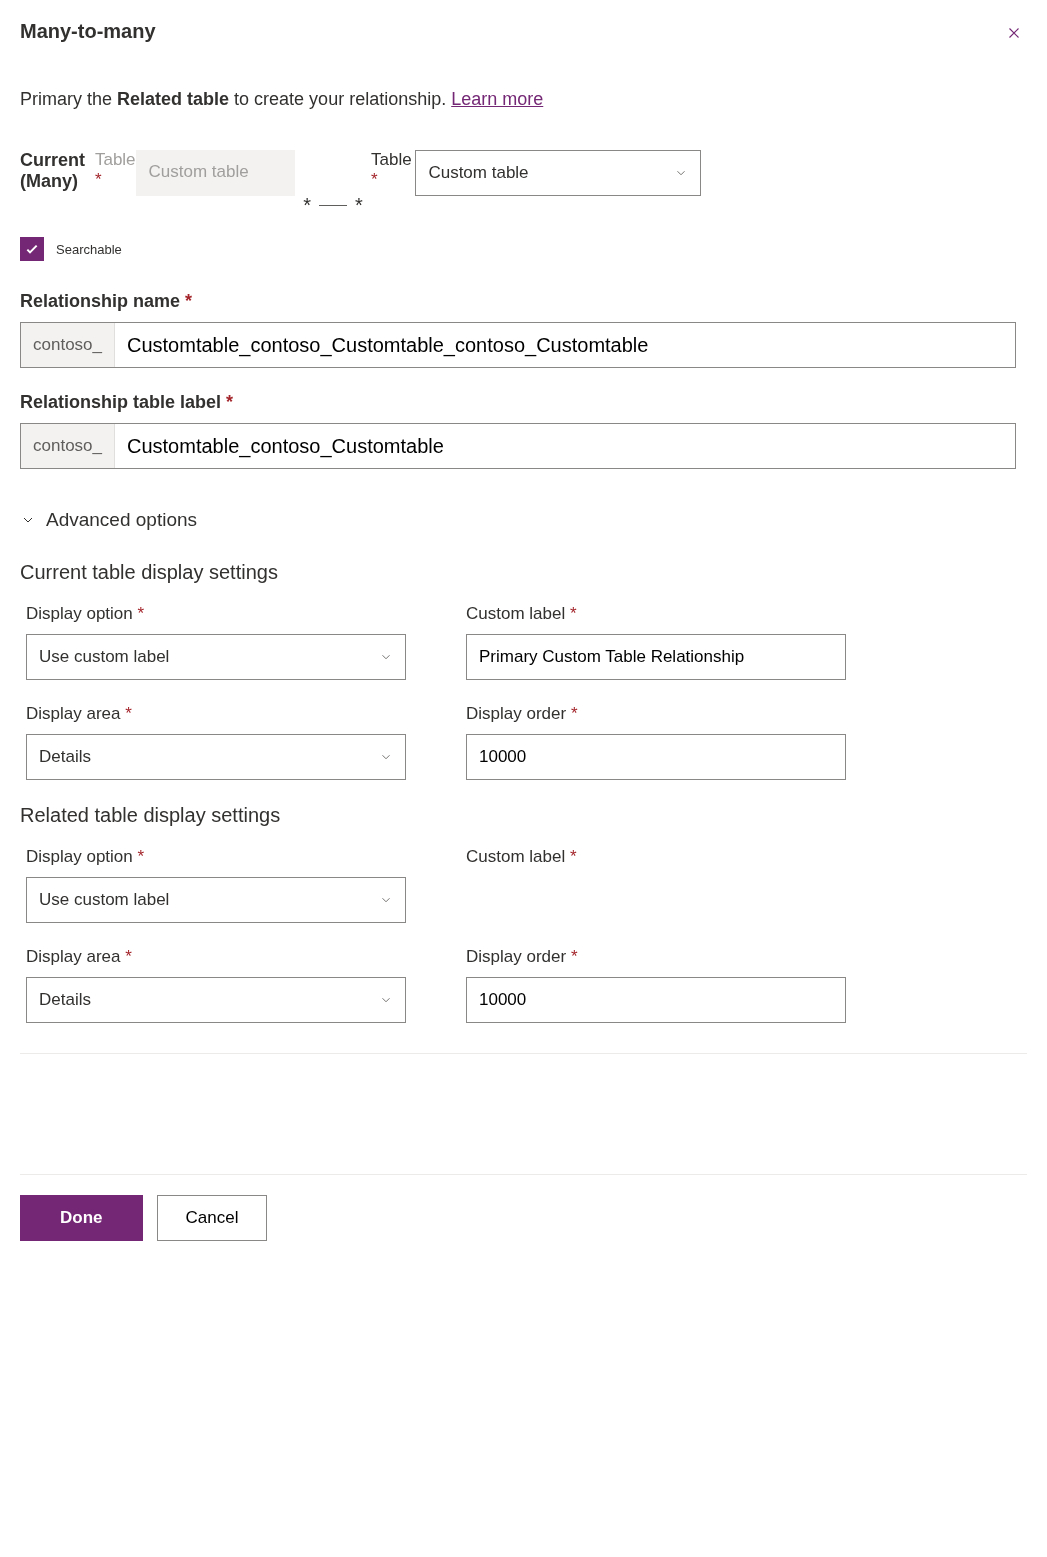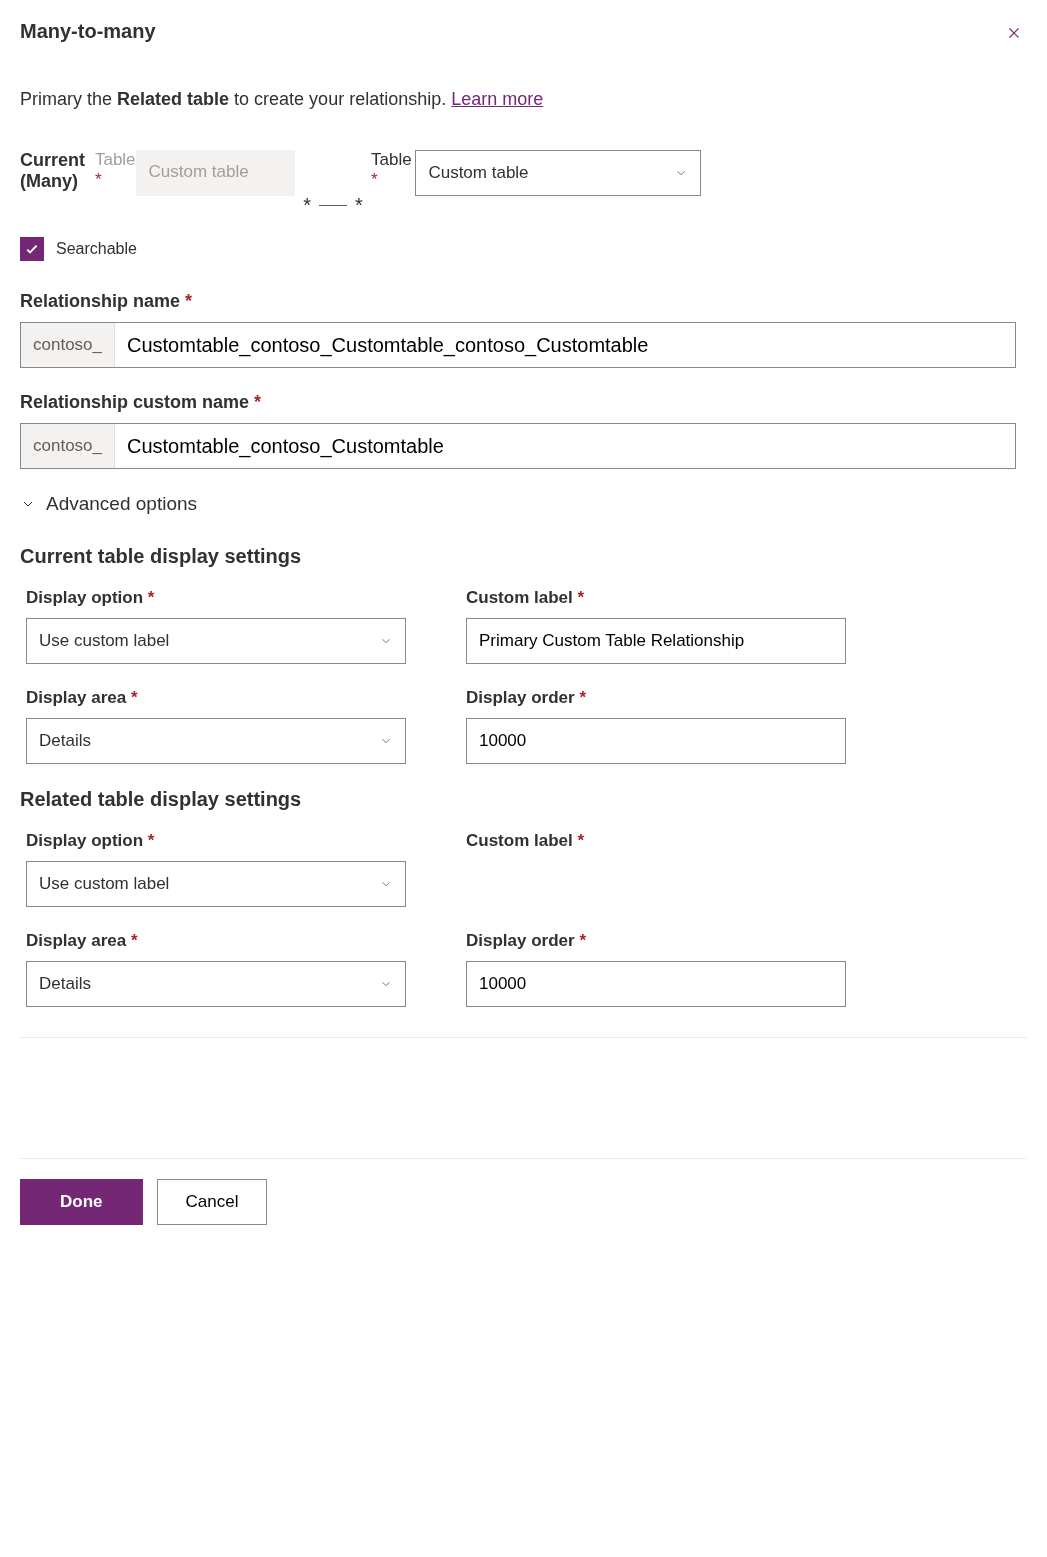--- a/index.html
+++ b/index.html
@@ -20,32 +20,32 @@
 .label.muted { color: #a19f9d; }
 .req { color: #a4262c; }
 .disabled-input { background: #f3f2f1; border: 1px solid #f3f2f1; padding: 11px 12px; font-size: 17px; color: #a19f9d; width: 254px; height: 46px; }
 .select { display: flex; align-items: center; justify-content: space-between; border: 1px solid #8a8886; padding: 11px 12px; font-size: 17px; background: #fff; cursor: pointer; height: 46px; width: 100%; }
 .select svg { width: 14px; height: 14px; color: #605e5c; }
 .mid { display: flex; align-items: center; gap: 8px; margin-top: 44px; font-size: 20px; color: #323130; width: 60px; justify-content: center; }
 .dash { width: 28px; height: 1px; background: #605e5c; display: inline-block; }
 .check-row { display: flex; align-items: center; gap: 12px; margin-bottom: 30px; }
 .checkbox { width: 24px; height: 24px; background: #742774; display: flex; align-items: center; justify-content: center; cursor: pointer; }
 .checkbox svg { width: 16px; height: 16px; color: #fff; }
-.check-label { font-size: 16px; }
+.check-label { font-size: 13px; }
 .field-block { margin-bottom: 24px; }
 .field-label { font-size: 18px; font-weight: 600; margin-bottom: 10px; }
 .prefix-input { display: flex; border: 1px solid #8a8886; height: 46px; width: 996px; }
 .prefix { background: #f3f2f1; padding: 11px 12px; font-size: 17px; color: #605e5c; border-right: 1px solid #e1dfdd; display: flex; align-items: center; }
 .prefix-val { flex: 1; padding: 11px 12px; font-size: 20px; border: none; outline: none; }
-.adv { display: flex; align-items: center; gap: 10px; margin: 24px 0 30px 0; font-size: 19px; cursor: pointer; }
+.adv { display: flex; align-items: center; gap: 10px; margin: 40px 0 30px 0; font-size: 19px; cursor: pointer; }
 .adv svg { width: 16px; height: 16px; }
-h2 { font-size: 20px; font-weight: 700; margin-bottom: 20px; }
+h2 { font-size: 20px; font-weight: 400; margin-bottom: 20px; }
 .grid2 { display: flex; gap: 60px; margin-bottom: 24px; padding-left: 6px; }
 .gcol { display: flex; flex-direction: column; width: 380px; }
-.gcol .label { font-weight: 700; margin-bottom: 10px; }
+.gcol .label { font-weight: 400; margin-bottom: 10px; }
 .text-input { border: 1px solid #8a8886; padding: 11px 12px; font-size: 17px; height: 46px; width: 100%; outline: none; }
 .divider { border-top: 1px solid #edebe9; margin: 30px 0 120px 0; }
 .footer-div { border-top: 1px solid #edebe9; margin-bottom: 20px; }
 .footer { display: flex; gap: 14px; }
 .btn-primary { background: #742774; color: #fff; border: none; padding: 12px 40px; font-size: 17px; font-weight: 600; cursor: pointer; }
 .btn-secondary { background: #fff; border: 1px solid #8a8886; padding: 12px 28px; font-size: 17px; cursor: pointer; }
 </style>
 </head>
 <body>
 
@@ -95,21 +95,21 @@
 
 <div class="field-block">
   <div class="field-label"><span>Relationship name</span> <span class="req">*</span></div>
   <div class="prefix-input">
     <div class="prefix">contoso_</div>
     <input class="prefix-val" value="Customtable_contoso_Customtable_contoso_Customtable" style="">
   </div>
 </div>
 
 <div class="field-block">
-  <div class="field-label"><span>Relationship custom name</span> <span class="req">*</span></div>
+  <div class="field-label"><span>Relationship table label</span> <span class="req">*</span></div>
   <div class="prefix-input">
     <div class="prefix">contoso_</div>
     <input class="prefix-val" value="Customtable_contoso_Customtable" style="">
   </div>
 </div>
 
 <div class="adv">
   <svg viewBox="0 0 24 24" fill="none" stroke="currentColor" stroke-width="1.5">
       <path d="M6 9l6 6 6-6"></path>
     </svg>

